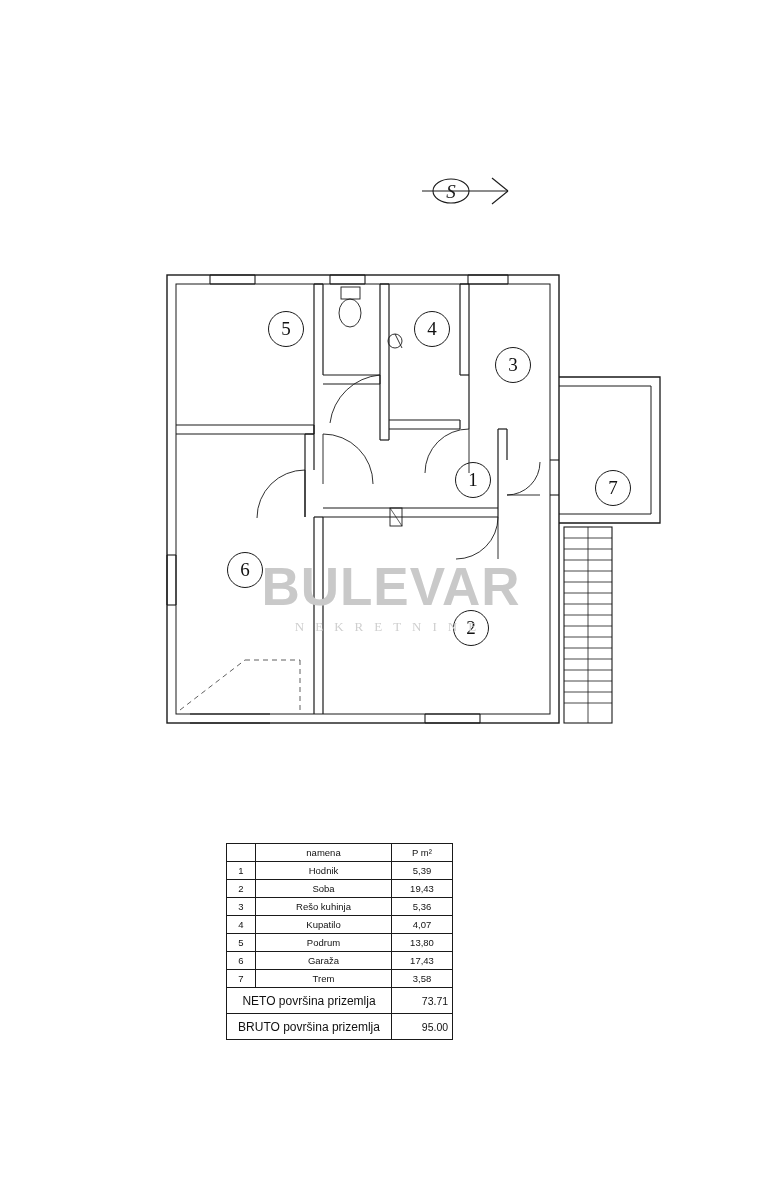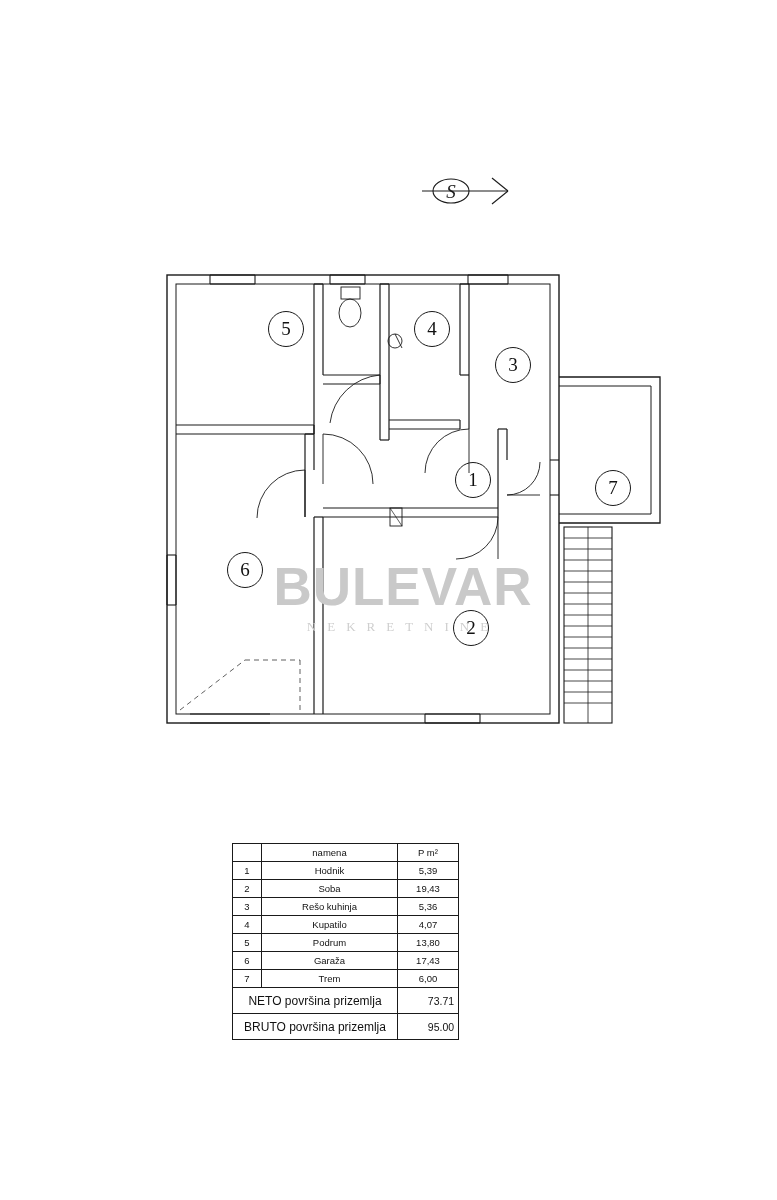--- a/index.html
+++ b/index.html
@@ -49,21 +49,21 @@
     font-size: 19px;
     line-height: 34px;
     text-align: center;
     font-family: "Liberation Serif", serif;
     color: #111;
   }
 
   
   .watermark {
     position: absolute;
-    left: 208px;
+    left: 196px;
     top: 560px;
     width: 390px;
     text-align: center;
     pointer-events: none;
   }
   .wm-main {
     font-size: 53px;
     font-weight: bold;
     letter-spacing: 1px;
     color: #c9c9c9;
@@ -74,21 +74,21 @@
     margin-top: 6px;
     font-size: 13px;
     letter-spacing: 11px;
     color: #cfcfcf;
     font-family: Liberation Serif, serif;
   }
 
   
   .legend {
     position: absolute;
-    left: 232px;
+    left: 226px;
     top: 843px;
     width: 227px;
     border-collapse: collapse;
     font-size: 9.5px;
     font-family: "Liberation Sans", sans-serif;
   }
   .legend td {
     border: 1px solid #1a1a1a;
     height: 17px;
     padding: 0 2px;
@@ -327,21 +327,21 @@
         <td class="c-area">13,80</td>
       </tr>
       <tr>
         <td class="c-idx">6</td>
         <td class="c-name">Garaža</td>
         <td class="c-area">17,43</td>
       </tr>
       <tr>
         <td class="c-idx">7</td>
         <td class="c-name">Trem</td>
-        <td class="c-area">6,00</td>
+        <td class="c-area">3,58</td>
       </tr>
       <tr class="summary">
         <td class="label" colspan="2">NETO površina prizemlja</td>
         <td class="val">73.71</td>
       </tr>
       <tr class="summary">
         <td class="label" colspan="2">BRUTO površina prizemlja</td>
         <td class="val">95.00</td>
       </tr>
     </tbody>

